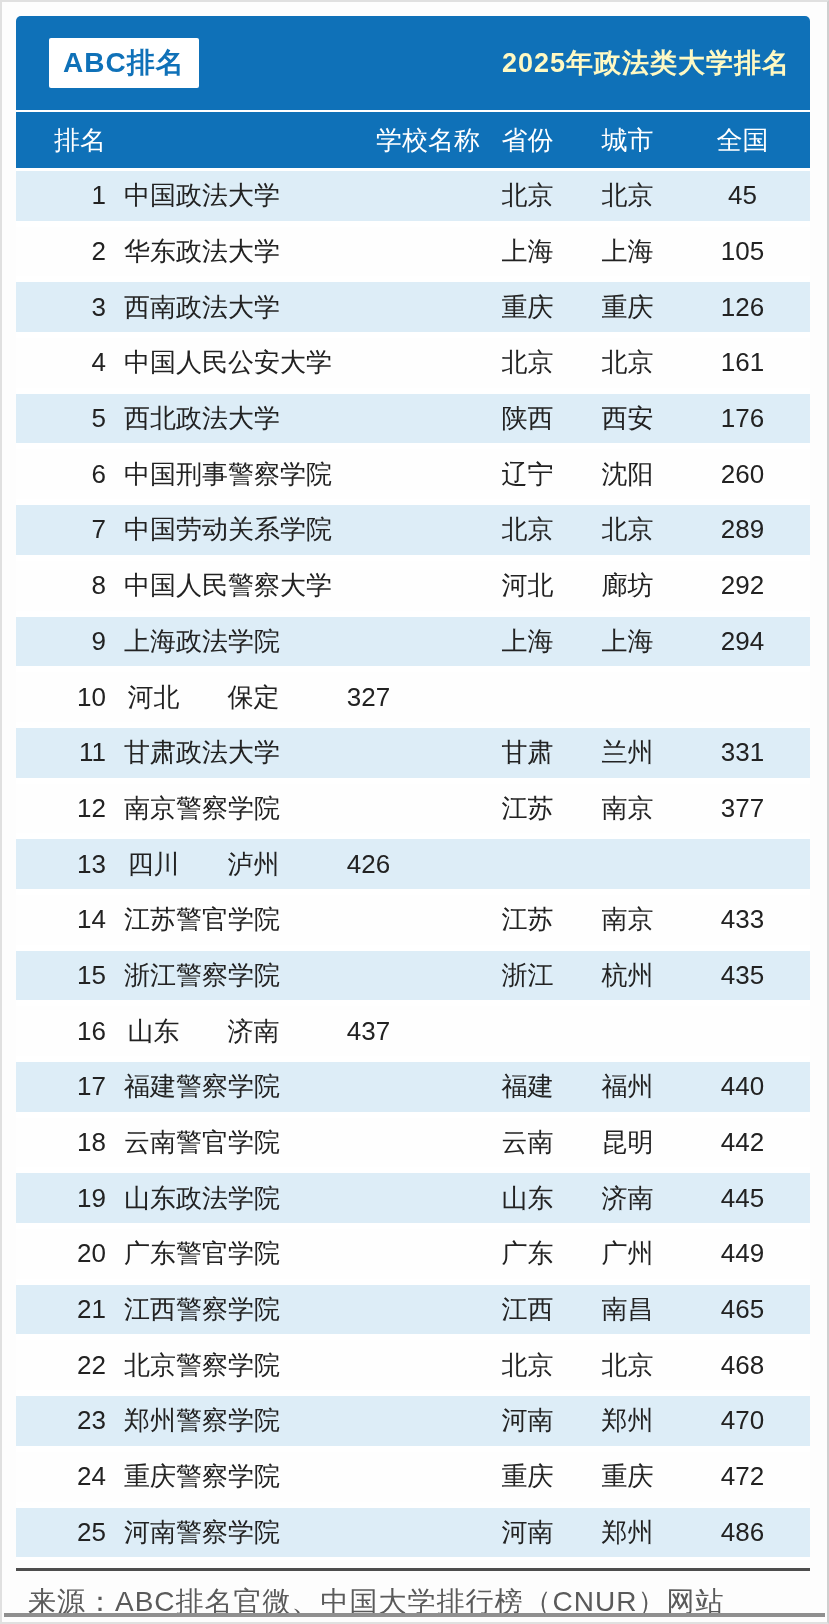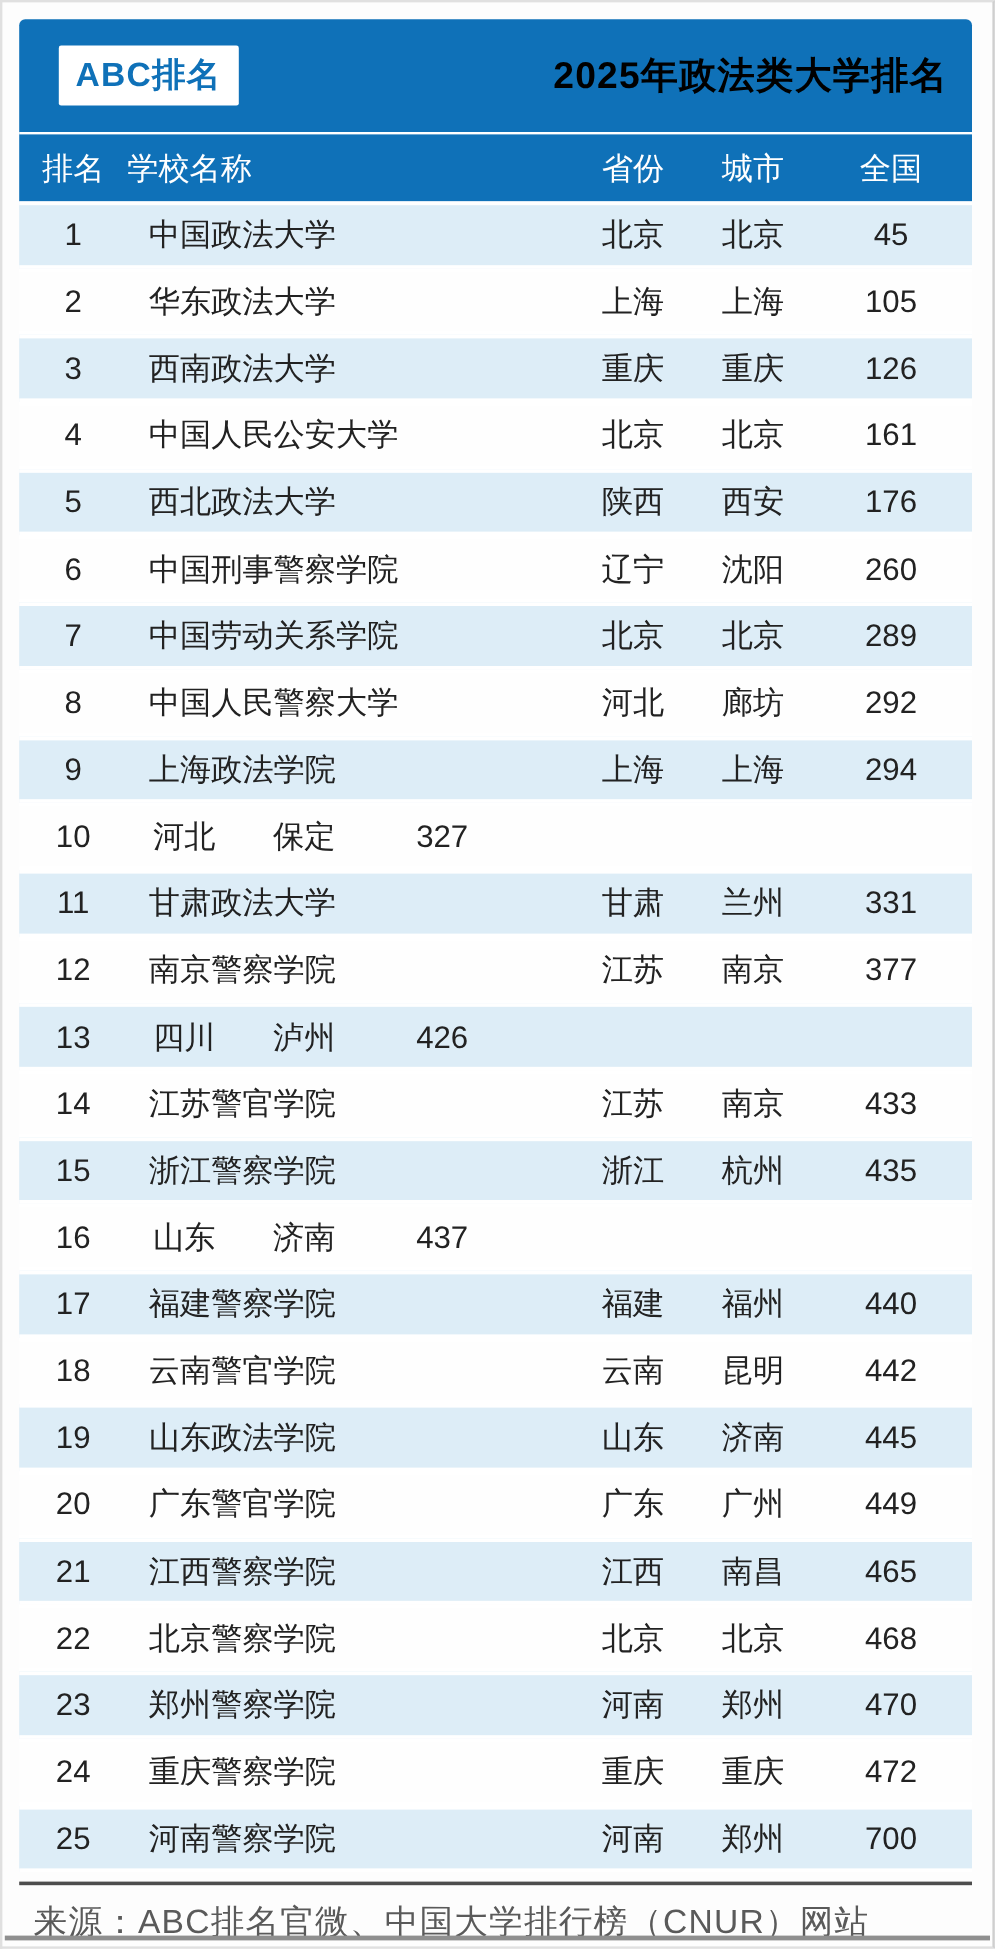--- a/index.html
+++ b/index.html
@@ -34,22 +34,22 @@
   .badge {
     background: #ffffff;
     color: #0f71b8;
     font-size: 28px;
     font-weight: bold;
     padding: 6px 14px;
     border-radius: 2px;
     letter-spacing: 1px;
   }
   .title {
-    color: #000000;
-    font-size: 31px;
+    color: #fef9c3;
+    font-size: 27px;
     font-weight: bold;
     letter-spacing: 1px;
   }
   .header-divider {
     height: 2px;
     background: #ffffff;
   }
   .col-headers {
     display: flex;
     align-items: center;
@@ -66,23 +66,23 @@
     box-sizing: border-box;
     border-top: 3px solid #ffffff;
     border-bottom: 3px solid #ffffff;
     font-size: 26px;
     color: #222222;
   }
   .row.alt  { background: #ddedf7; }
   .row.plain{ background: #fefefe; }
   
   .cell       { box-sizing: border-box; }
-  .cell.rank  { width: 90px;  text-align: center; }
+  .cell.rank  { width: 90px;  text-align: right; }
   .cell.name  { flex: 1;      text-align: left; padding-left: 18px; }
-  .col-headers .cell.name { text-align: left; padding-left: 0; }
+  .col-headers .cell.name { text-align: right; padding-left: 0; }
   .cell.prov  { width: 95px;  text-align: center; }
   .cell.city  { width: 105px; text-align: center; }
   .cell.nat   { width: 125px; text-align: center; }
   .spacer-r   { width: 5px; }
   
   .footer-line {
     margin-top: 8px;
     height: 3px;
     background: #4d4d4d;
   }
@@ -307,21 +307,21 @@
         <div class="cell prov">重庆</div>
         <div class="cell city">重庆</div>
         <div class="cell nat">472</div>
         <div class="spacer-r"></div>
       </div>
       <div class="row alt">
         <div class="cell rank">25</div>
         <div class="cell name">河南警察学院</div>
         <div class="cell prov">河南</div>
         <div class="cell city">郑州</div>
-        <div class="cell nat">700</div>
+        <div class="cell nat">486</div>
         <div class="spacer-r"></div>
       </div>
     </div>
 
   <div class="footer-line"></div>
   <div class="source">来源：ABC排名官微、中国大学排行榜（CNUR）网站</div>
 </div>
 
 <div class="bottom-line"></div>
 

